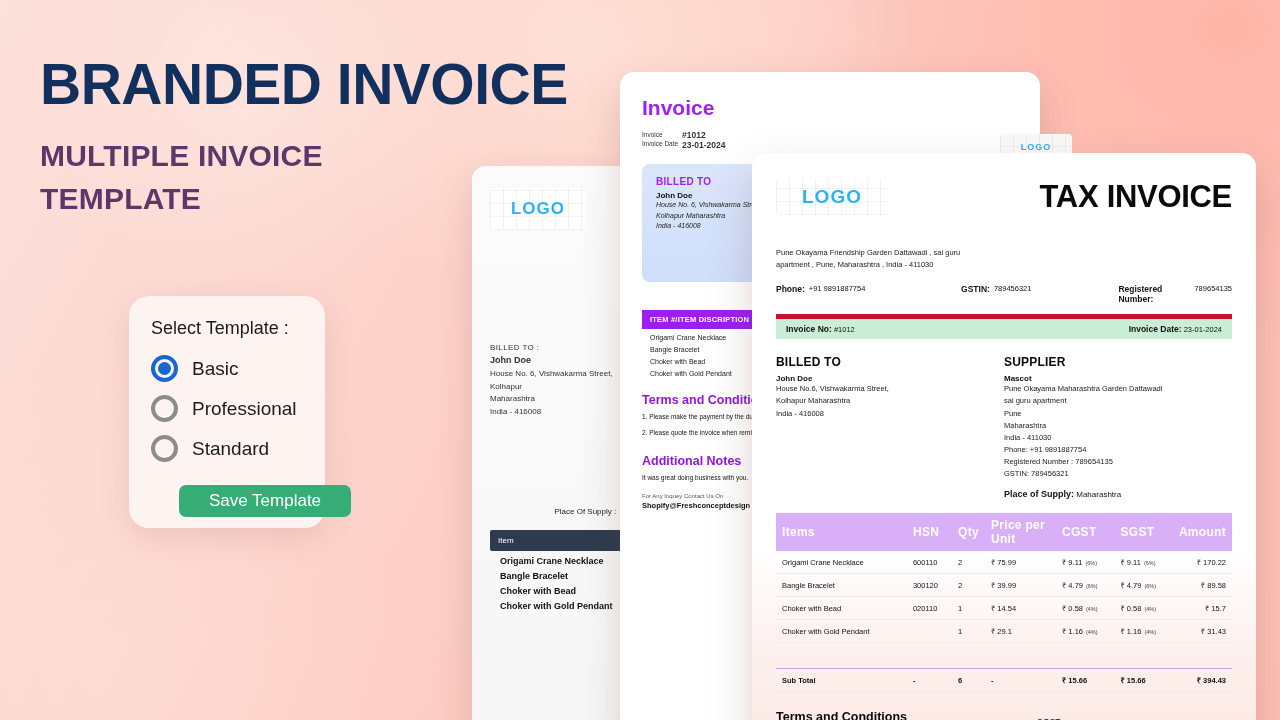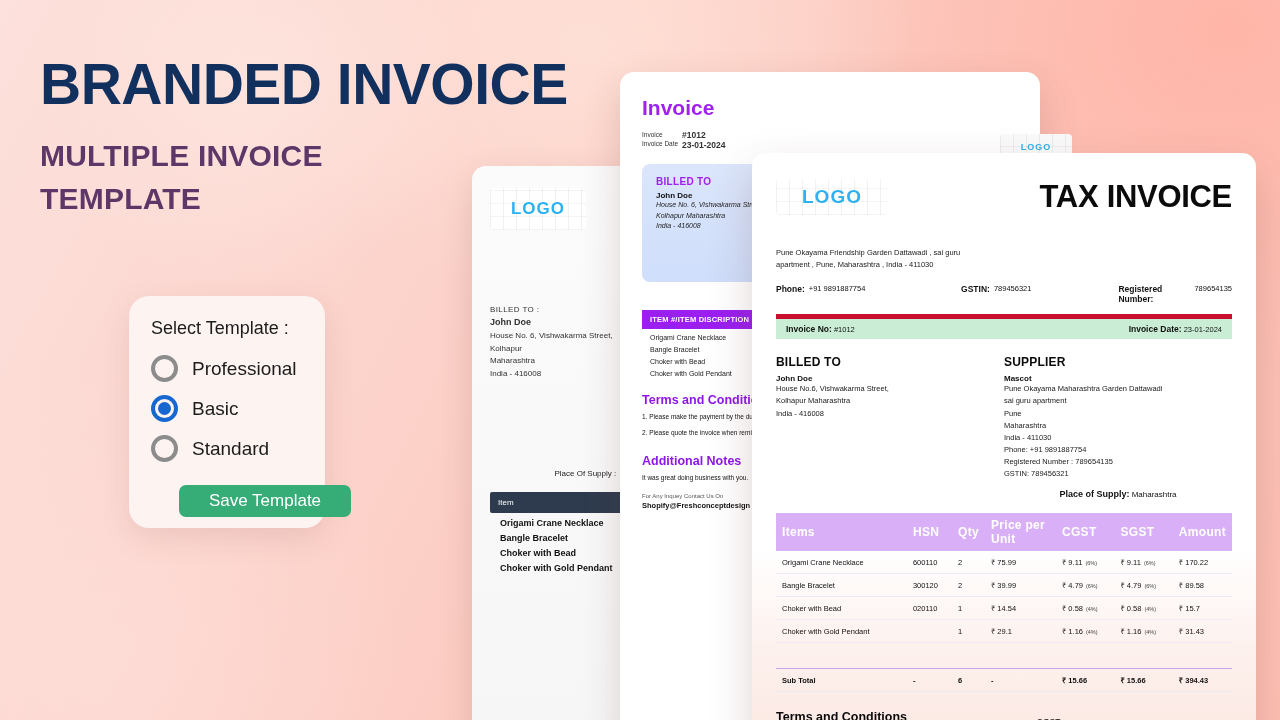--- a/index.html
+++ b/index.html
@@ -69,21 +69,21 @@
     display:flex; align-items:center; justify-content:center;
     position:relative; overflow:hidden;
   }
   .logo-box::before{
     content:""; position:absolute; inset:0;
     background:
       repeating-linear-gradient(90deg, rgba(0,0,0,.055) 0 1px, transparent 1px 13px),
       repeating-linear-gradient(0deg, rgba(0,0,0,.045) 0 1px, transparent 1px 13px);
   }
   .logo-txt{ position:relative; color:#2cb2f0; font-weight:bold; font-size:17px; letter-spacing:1px; }
-  .bk-billed{ margin-top:74px; font-size:8px; color:#333; line-height:1.55; }
+  .bk-billed{ margin-top:112px; font-size:8px; color:#333; line-height:1.55; }
   .bk-billed .lbl{ letter-spacing:.4px; }
   .bk-billed .nm{ font-weight:bold; font-size:9px; }
   .bk-pos{ margin-top:88px; font-size:8px; color:#222;text-align:right; }
   .bk-pos b{ margin-left:10px; font-size:9px; }
   .bk-thead{
     margin-top:14px; background:#2e3b4e; color:#fff;
     font-size:8px; padding:6px 8px; border-radius:2px;
   }
   .bk-item{ font-size:9px; font-weight:bold; color:#111; padding:5px 10px 0; }
 
@@ -136,32 +136,32 @@
   .fr-invrow{
     background:#c9edd5; display:flex; justify-content:space-between;
     padding:5px 10px; font-size:7.5px; color:#111;
   }
   .fr-invrow b{ font-size:8.5px; }
   .fr-parties{ display:flex; margin-top:16px; }
   .fr-parties > div{ width:50%; }
   .fr-parties h4{ font-size:12px; color:#0b0b0b; letter-spacing:.2px; }
   .fr-parties .nm{ font-weight:bold; font-size:8px; margin-top:5px; color:#111; }
   .fr-parties .ad{ font-size:7.5px; color:#1a1a1a; line-height:1.62; }
-  .fr-pos{ font-size:8px; margin-top:9px; color:#111;text-align:center; }
+  .fr-pos{ font-size:8px; margin-top:9px; color:#111; }
   .fr-pos b{ font-size:9px; }
   table.fr-tbl{ width:100%; border-collapse:collapse; margin-top:14px; }
   table.fr-tbl th{
     background:#d9b0f7; color:#fff; font-size:12px; font-weight:bold;
     padding:5px 6px; text-align:left; letter-spacing:.3px;
   }
   table.fr-tbl td{
     font-size:7.5px; color:#111; padding:6px 6px;
     border-bottom:1px solid #f0e8f7;
   }
-  table.fr-tbl td.r, table.fr-tbl th.r{ }
+  table.fr-tbl td.r, table.fr-tbl th.r{ text-align:right; }
   .pct{ font-size:5.5px; color:#444; margin-left:3px; }
   .fr-sub td{
     border-top:1px solid #c9a6ea; border-bottom:1px solid #c9a6ea;
     font-weight:bold; font-size:8px; padding:7px 6px;
   }
   .fr-bottom{ display:flex; margin-top:18px; }
   .fr-left{ width:55%; }
   .fr-right{ width:45%; padding-left:10px; }
   .fr-h2{ font-size:12.5px; font-weight:bold; color:#0b0b0b; }
   .fr-terms{ font-size:6.5px; color:#111; line-height:1.65; margin-top:10px; }
@@ -174,26 +174,26 @@
 
 <div class="headline-wrap">
   <div class="title-main">BRANDED INVOICE</div>
   <div class="title-sub">MULTIPLE INVOICE TEMPLATE</div>
 </div>
 
 <div class="selector">
   <div class="sel-title">Select Template :</div>
 
   <div class="radio-row">
+    <span class="radio on"></span>
+    <span class="radio-label">Basic</span>
+  </div>
+  <div class="radio-row">
     <span class="radio"></span>
     <span class="radio-label">Professional</span>
-  </div>
-  <div class="radio-row">
-    <span class="radio on"></span>
-    <span class="radio-label">Basic</span>
   </div>
   <div class="radio-row">
     <span class="radio"></span>
     <span class="radio-label">Standard</span>
   </div>
 
   <button class="save-btn">Save Template</button>
 </div>
 
 <div class="card card-back">

